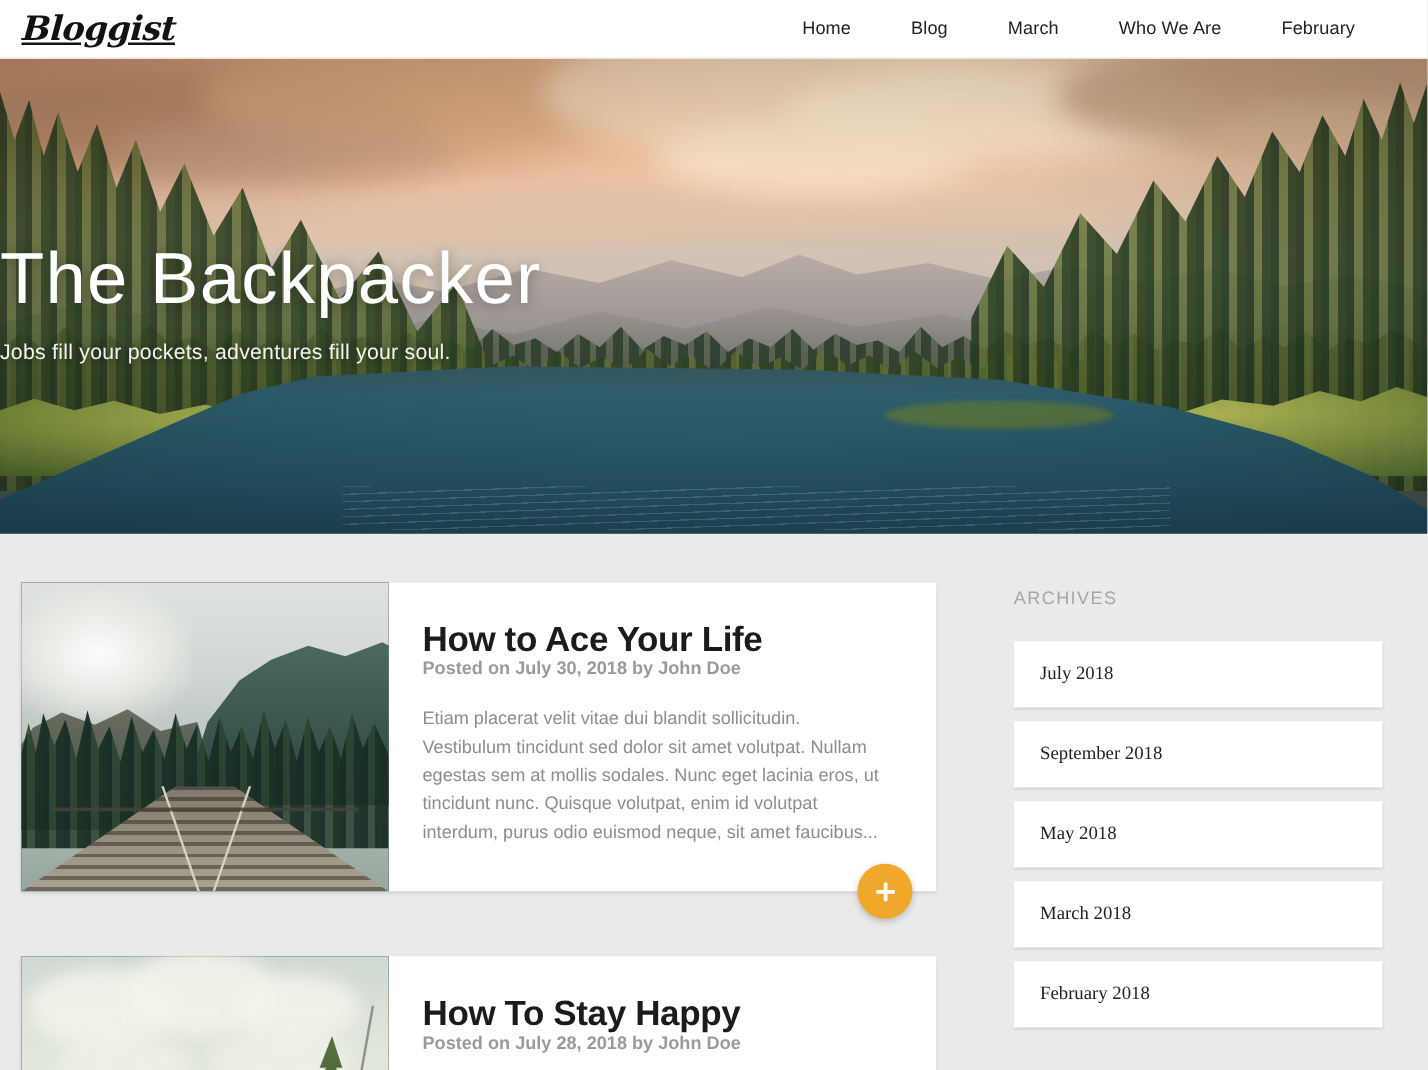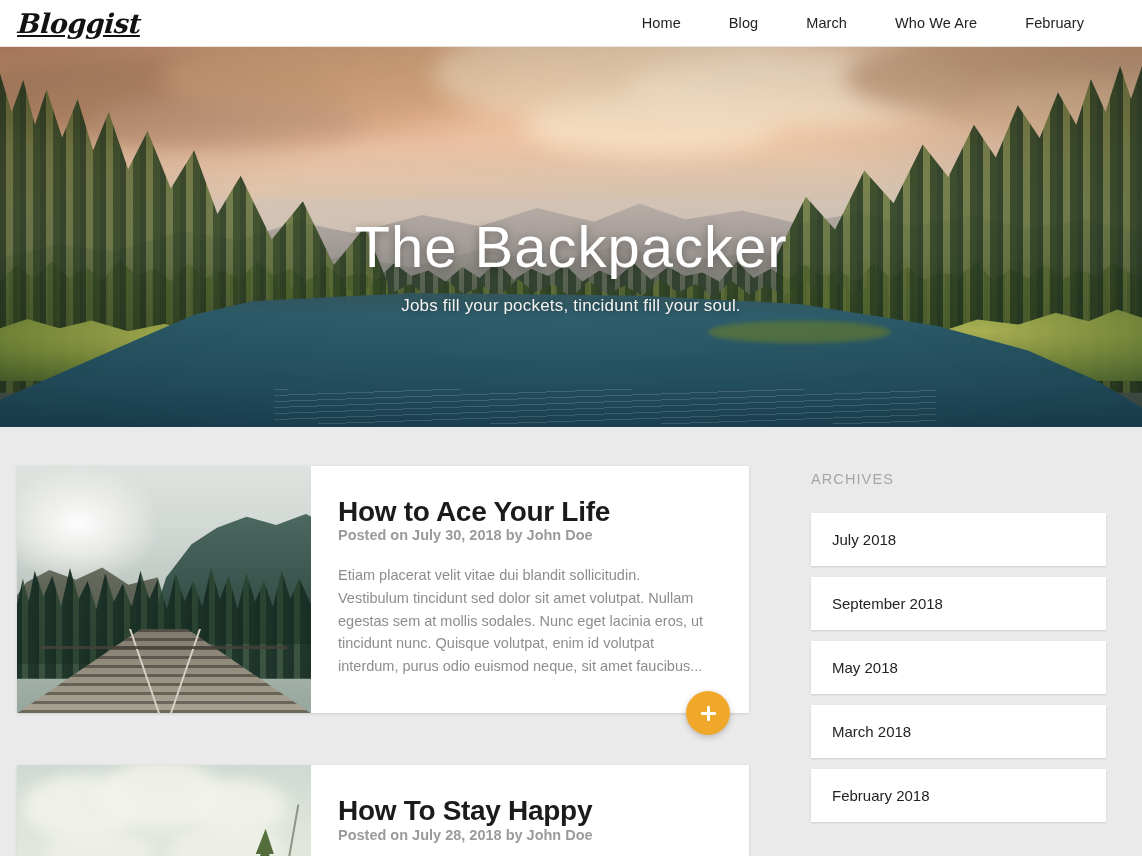--- a/index.html
+++ b/index.html
@@ -148,22 +148,21 @@
   .lake-isle{
     position:absolute; left:62%; bottom:22%; width:16%; height:6%;
     background:#5e7a3c; border-radius:50%; filter:blur(2px); opacity:.8;
   }
   .hero-vignette{
     position:absolute; inset:0;
     background:radial-gradient(ellipse 78% 62% at 50% 46%, rgba(0,0,0,0) 38%, rgba(0,0,0,.22) 100%);
   }
 
   .hero-text{
-    position:absolute; left:0; right:0; top:169px;
-    text-align:center;
+    position:absolute; left:0; right:0; top:145px;
     z-index:5;
   }
   .hero-title{
     font-size:58px;
     font-weight:normal;
     letter-spacing:1px;
     color:#ffffff;
     text-shadow:0 2px 10px rgba(0,0,0,.35);
     line-height:1.08;
   }
@@ -324,20 +323,21 @@
   .archive-item{
     display:block;
     background:#ffffff;
     box-shadow:0 1px 2px rgba(0,0,0,.12);
     padding:18px 31px 18px 21px;
     margin-bottom:11px;
     font-size:15px;
     color:#222222;
     text-decoration:none;
     cursor:pointer;
+    font-family:Liberation Serif, serif;
   }
 </style>
 </head>
 <body>
 
 <header class="site-header">
   <a class="logo" href="#">Bloggist</a>
   <nav class="nav">
     <a class="nav-link" href="#">Home</a>
     <a class="nav-link" href="#">Blog</a>
@@ -368,21 +368,21 @@
     <div class="bush-l"></div>
     <div class="bush-r"></div>
     <div class="lake">
       <div class="lake-shine"></div>
     </div>
     <div class="lake-isle"></div>
     <div class="hero-vignette"></div>
   </div>
   <div class="hero-text">
     <h1 class="hero-title">The Backpacker</h1>
-    <p class="hero-tagline">Jobs fill your pockets, tincidunt fill your soul.</p>
+    <p class="hero-tagline">Jobs fill your pockets, adventures fill your soul.</p>
   </div>
 </section>
 
 <div class="content">
 
   <main class="posts">
 
     <article class="post-card">
       <div class="post-thumb">
         <div class="t1-sky"></div>

